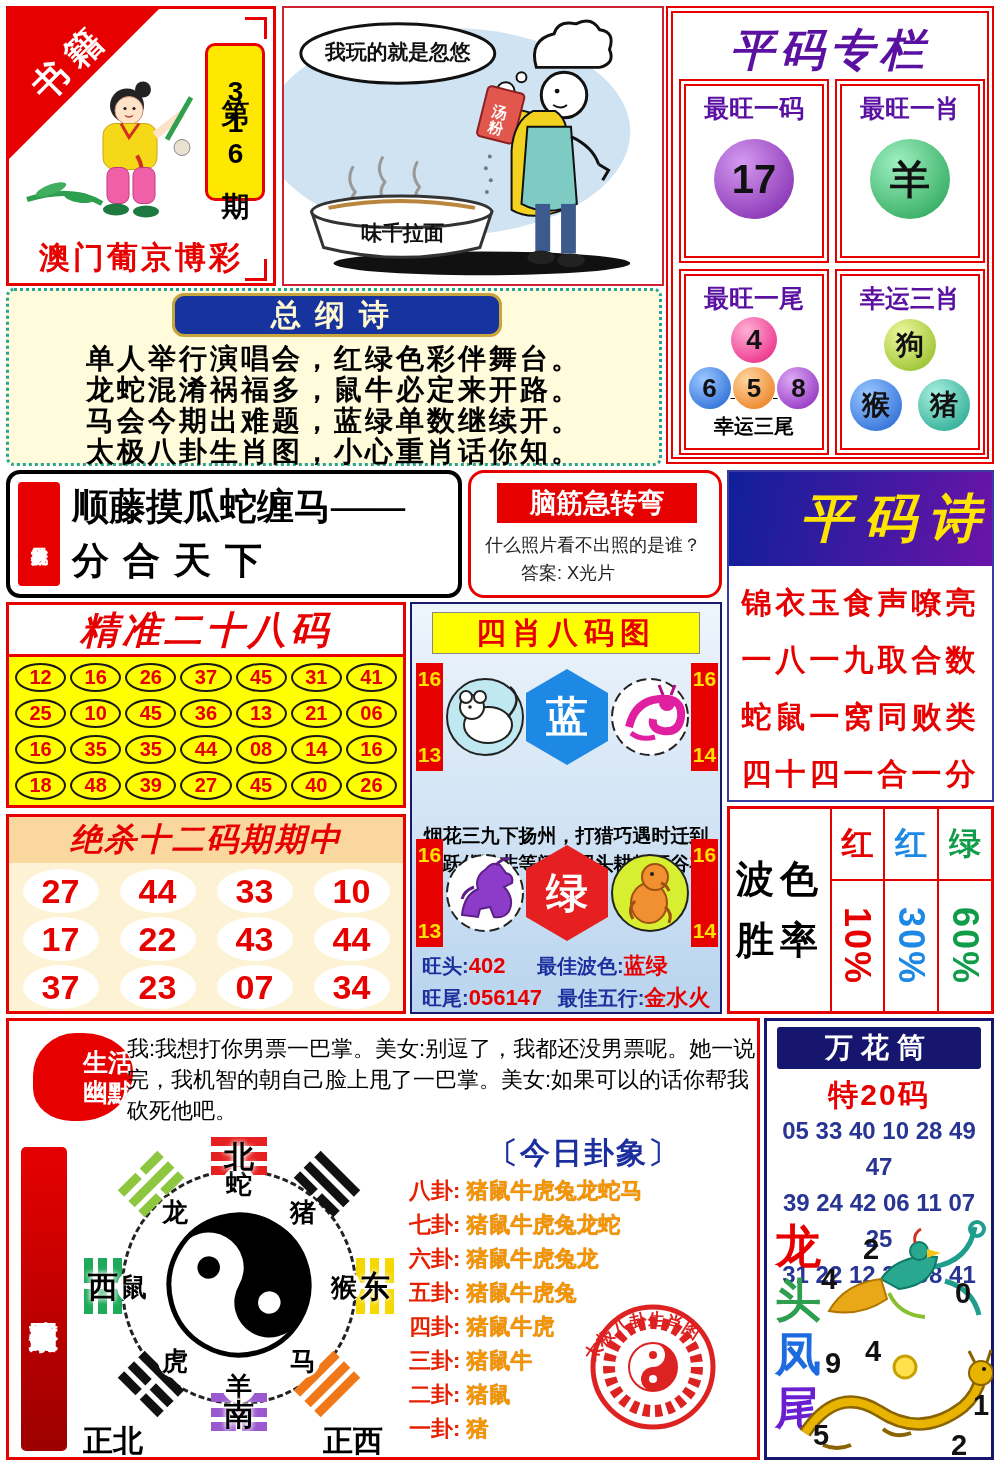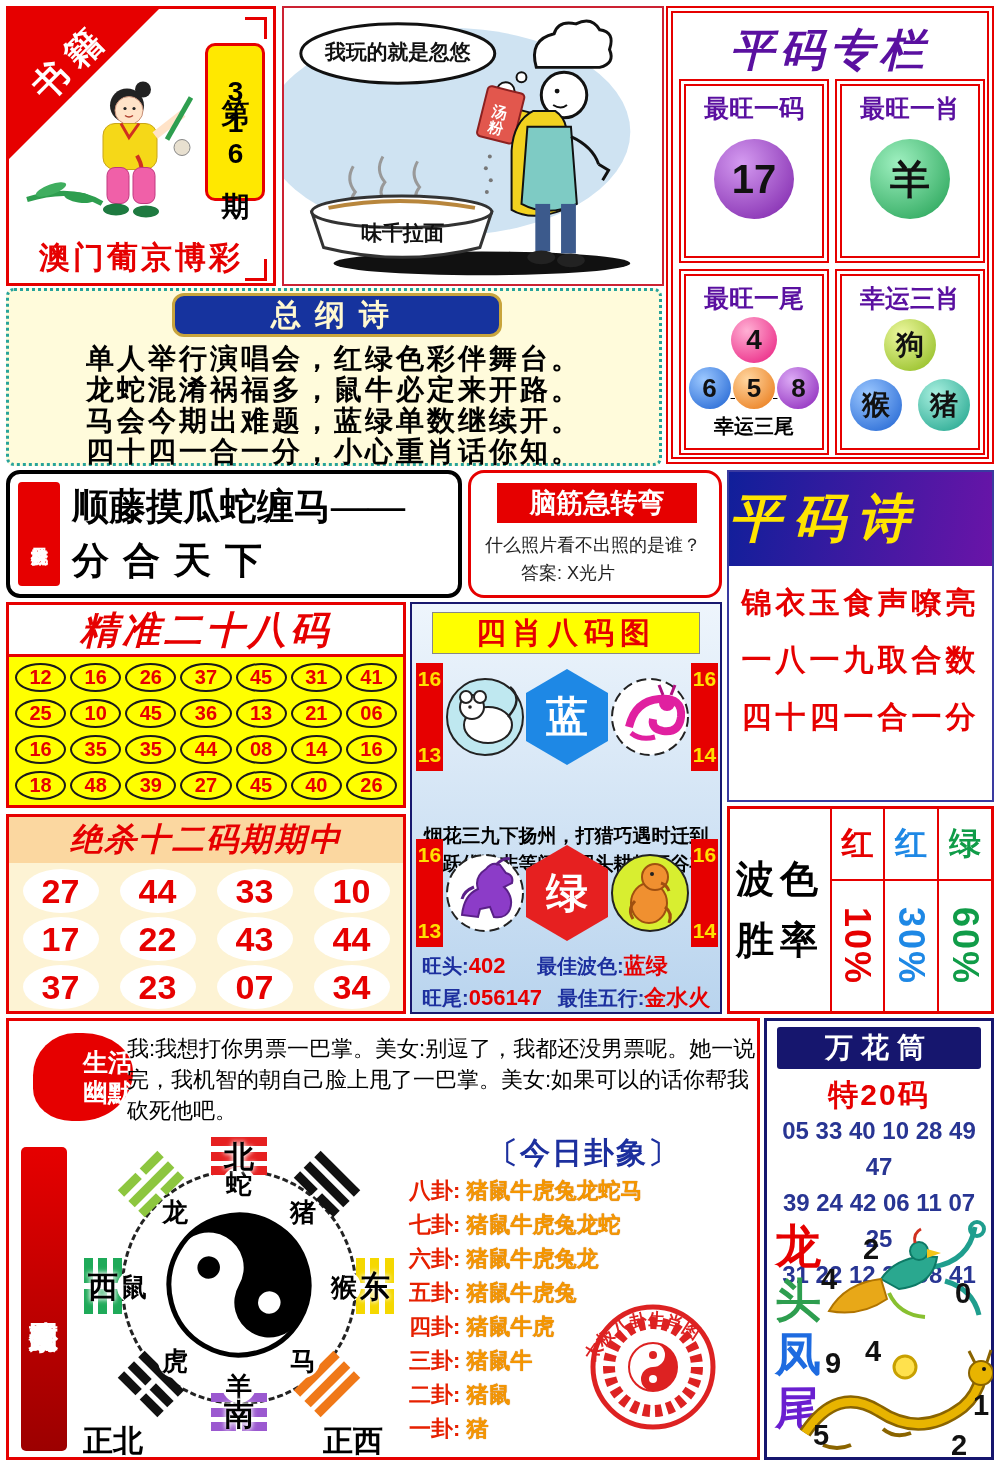--- a/index.html
+++ b/index.html
@@ -71,21 +71,21 @@
   
   #box-bt{left:468px;top:470px;width:254px;height:128px;border:3px solid #e60000;border-radius:16px;background:#fff;}
   #bt-banner{left:26px;top:10px;width:200px;height:40px;background:#e60000;color:#fff;text-align:center;
         font-size:27px;font-weight:800;line-height:40px;}
   #bt-q{left:14px;top:60px;font-size:18px;color:#222;}
   #bt-a{left:14px;top:88px;font-size:18px;color:#222;margin-left:36px;}
 
   
   #box-pp{left:727px;top:470px;width:267px;height:332px;border:2px solid #3a3aa0;background:#fff;}
   #pp-head{left:0;top:0;width:100%;height:94px;background:linear-gradient(100deg,#101f9a,#6a14a8);
-        color:#ffe400;text-align:left;font-size:52px;font-weight:800;font-style:italic;
+        color:#ffe400;text-align:right;font-size:52px;font-weight:800;font-style:italic;
         line-height:94px;letter-spacing:12px;}
   #pp-lines{left:0;top:102px;width:100%;text-align:center;color:#e60000;font-size:30px;font-weight:800;
         line-height:57px;letter-spacing:4px;}
 
   
   #box-p28{left:6px;top:602px;width:400px;height:206px;border:3px solid #e60000;background:#ffff00;}
   #p28-title{left:0;top:0;width:100%;height:52px;background:#fff;border-bottom:3px solid #e60000;
         text-align:center;color:#e60000;font-size:38px;font-weight:800;font-style:italic;line-height:50px;letter-spacing:4px;}
   #p28-grid{left:0;top:58px;width:100%;padding:0 6px;display:grid;grid-template-columns:repeat(7,1fr);
         gap:7px 4px;}
@@ -283,41 +283,42 @@
       </div>
     </div>
   </div>
 
   <div id="box-zg" class="abs">
     <div id="zg-banner" class="abs">总纲诗</div>
     <div id="zg-lines" class="abs">
       <div>单人举行演唱会，红绿色彩伴舞台。</div>
       <div>龙蛇混淆祸福多，鼠牛必定来开路。</div>
       <div>马会今期出难题，蓝绿单数继续开。</div>
-      <div>四十四一合一分，小心重肖话你知。</div>
+      <div>太极八卦生肖图，小心重肖话你知。</div>
     </div>
   </div>
 
   <div id="box-gp" class="abs">
     <div id="gp-tab" class="abs">今日挂牌玄机</div>
     <div id="gp-l1" class="abs serif">顺藤摸瓜蛇缠马——</div>
     <div id="gp-l2" class="abs serif">分合天下</div>
   </div>
 
   <div id="box-bt" class="abs">
     <div id="bt-banner" class="abs">脑筋急转弯</div>
     <div id="bt-q" class="abs">什么照片看不出照的是谁？</div>
     <div id="bt-a" class="abs">答案: X光片</div>
   </div>
 
   <div id="box-pp" class="abs">
     <div id="pp-head" class="abs serif">平码诗</div>
     <div id="pp-lines" class="abs serif">
       <div>锦衣玉食声嘹亮</div>
       <div>一八一九取合数</div>
+      <div>蛇鼠一窝同败类</div>
       <div>四十四一合一分</div>
     </div>
   </div>
 
   <div id="box-p28" class="abs">
     <div id="p28-title" class="abs serif">精准二十八码</div>
     <div id="p28-grid" class="abs">
       <span>12</span>
         <span>16</span>
         <span>26</span>

